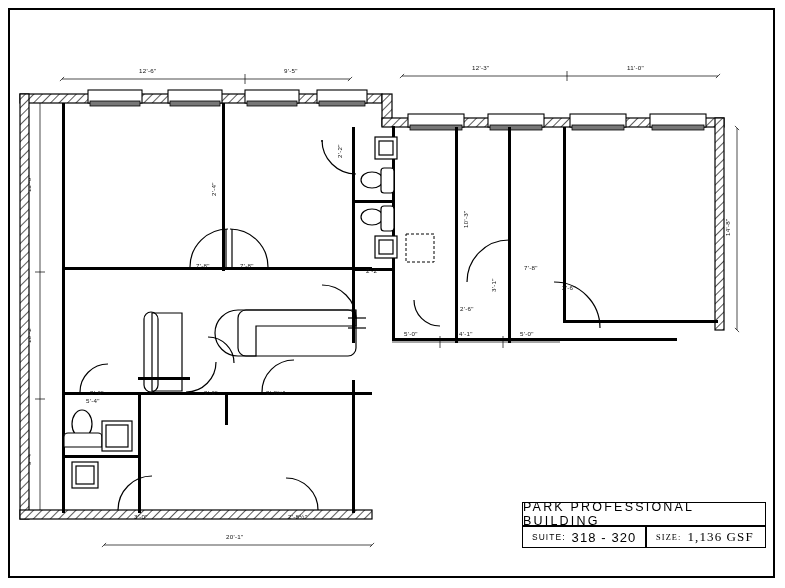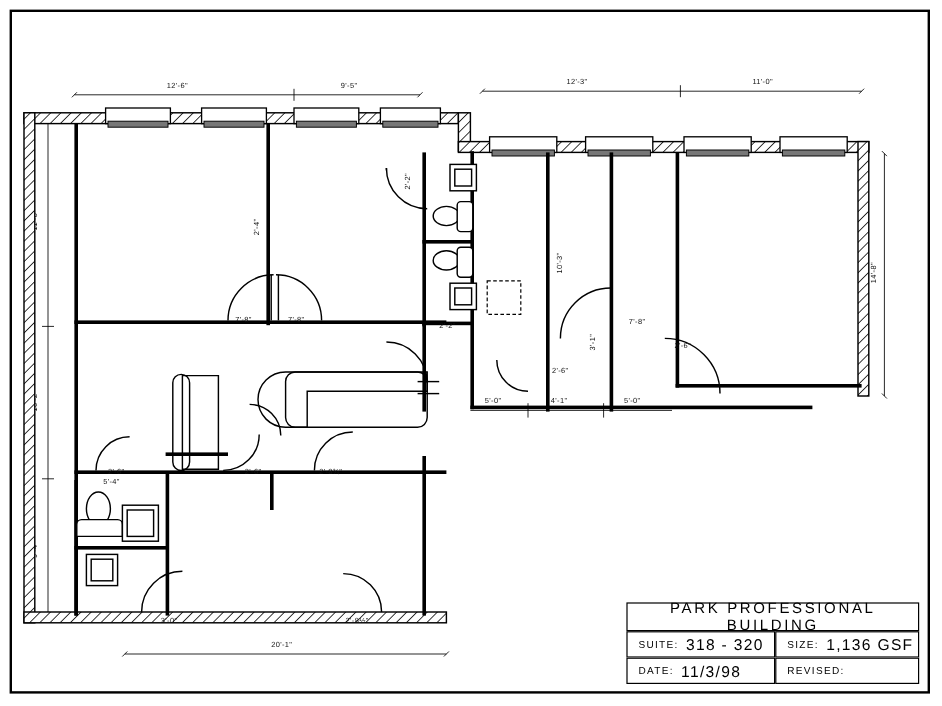--- a/index.html
+++ b/index.html
@@ -6,21 +6,21 @@
   body{width:785px;height:588px;overflow:hidden;
        font-family:"Liberation Sans",sans-serif;color:#000;}
   #sheet{position:relative;width:785px;height:588px;background:#fff;}
   #border{position:absolute;left:8px;top:8px;width:767px;height:570px;
           border:2px solid #000;box-sizing:border-box;}
   svg{position:absolute;left:0;top:0;width:785px;height:588px;}
   .dimtxt{font-family:"Liberation Sans",sans-serif;font-size:6.2px;
           letter-spacing:.3px;fill:#111;}
   .tb-cell{position:absolute;box-sizing:border-box;border:1.6px solid #000;
            background:#fff;display:flex;align-items:center;}
-  .tb-title{justify-content:center;font-size:12.5px;letter-spacing:2.2px;text-align:center;}
+  .tb-title{justify-content:center;font-size:12.5px;letter-spacing:2.2px;}
   .tb-lab{font-size:8.4px;letter-spacing:1.1px;padding-left:9px;}
   .tb-val{font-size:13px;letter-spacing:1.1px;padding-left:6px;}
   .row{display:flex;align-items:center;width:100%;}
 </style>
 </head>
 <body>
 
 <div id="sheet">
 
   <div id="border"></div>
@@ -214,32 +214,20 @@
   </svg>
 
   <div class="tb-cell tb-title" style="left:522px;top:502px;width:244px;height:24px;">PARK PROFESSIONAL  BUILDING</div>
 
   <div class="tb-cell" style="left:522px;top:526px;width:124px;height:22px;">
     <div class="row">
       <span class="tb-lab">SUITE:</span>
       <span class="tb-val">318 - 320</span>
     </div>
   </div>
-  <div class="tb-cell" style="left:646px;top:526px;width:120px;height:22px;">
+  <div class="tb-cell" style="left:646px;top:526px;width:120px;height:22px;font-family:Liberation Serif, serif;">
     <div class="row">
       <span class="tb-lab">SIZE:</span>
       <span class="tb-val">1,136 GSF</span>
     </div>
   </div>
-  <div class="tb-cell" style="left:522px;top:548px;width:124px;height:22px;">
-    <div class="row">
-      <span class="tb-lab">DATE:</span>
-      <span class="tb-val">11/3/98</span>
-    </div>
-  </div>
-  <div class="tb-cell" style="left:646px;top:548px;width:120px;height:22px;">
-    <div class="row">
-      <span class="tb-lab">REVISED:</span>
-      <span class="tb-val"></span>
-    </div>
-  </div>
 
 </div>
 
 </body></html>

